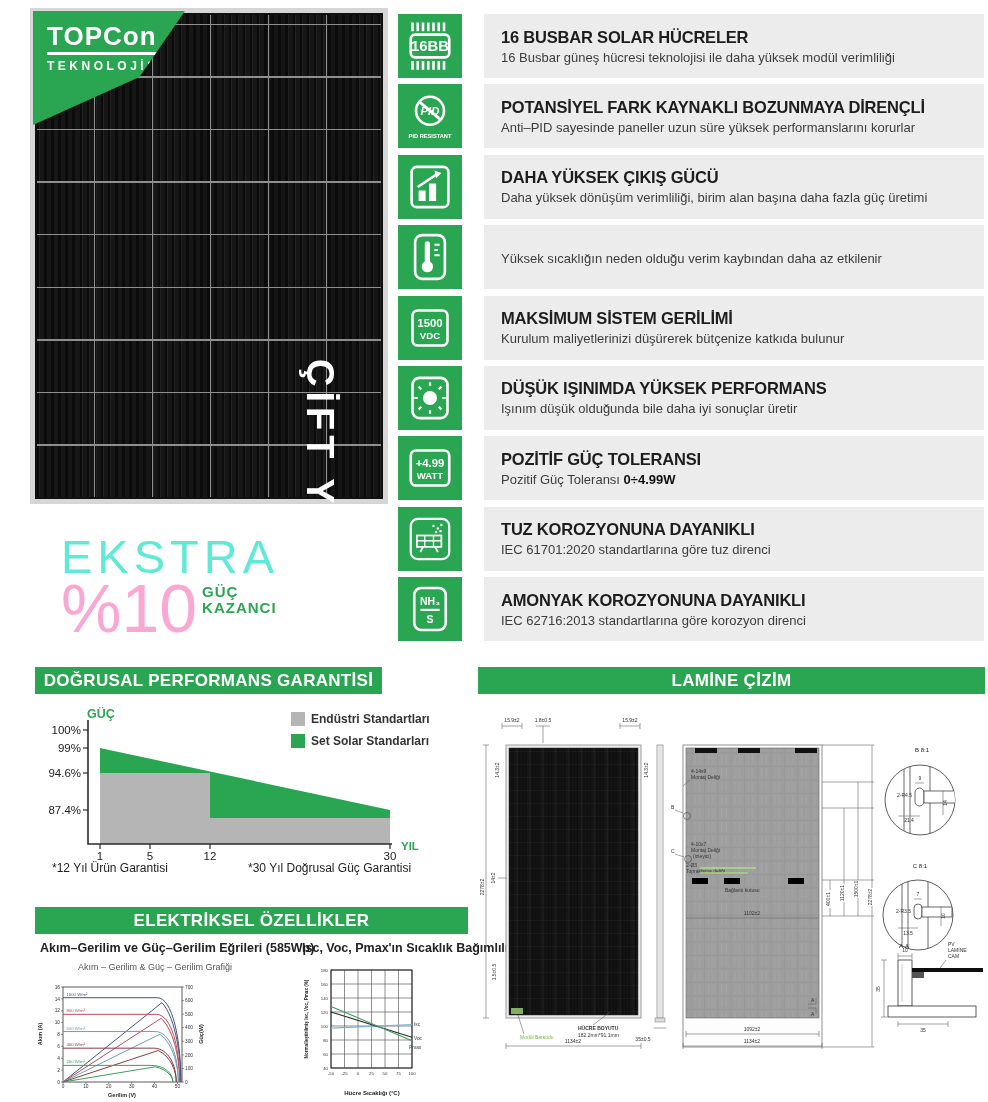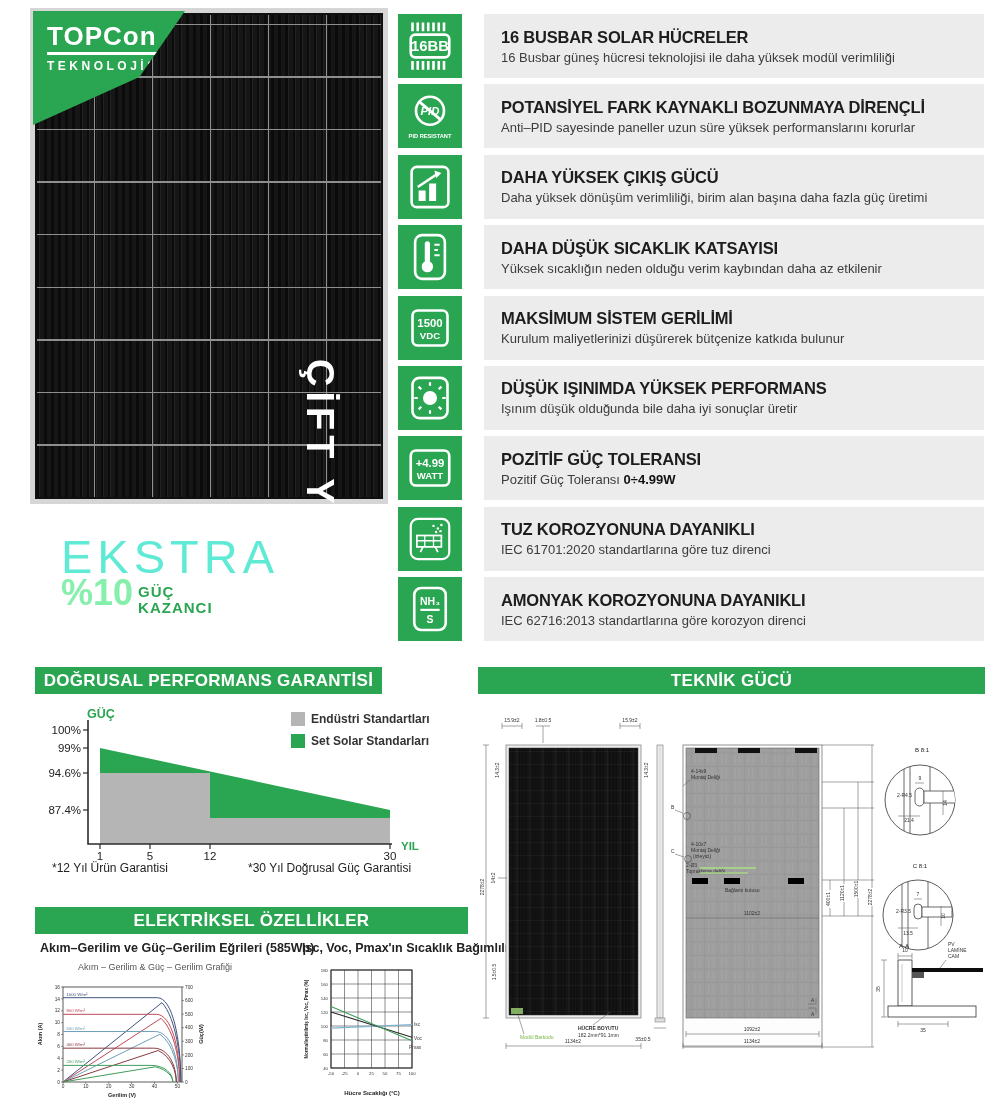--- a/index.html
+++ b/index.html
@@ -10,21 +10,21 @@
   .cells{position:absolute;inset:2px;background-color:#121212;background-image:
     repeating-linear-gradient(0deg, transparent 0 51.2px, #8f8f8f 51.2px 52.6px),
     repeating-linear-gradient(90deg, transparent 0 56.6px, #8f8f8f 56.6px 58px),
     repeating-linear-gradient(90deg, #0b0b0b 0 2.4px, #222 2.4px 3px, #161616 3px 7.1px);}
   .topcon{position:absolute;left:-2px;top:-2px;width:152px;height:114px;background:#2aa551;clip-path:polygon(0 0,100% 0,70% 58%,0 100%);padding:12px 0 0 14px;box-sizing:border-box;z-index:3;}
   .topcon .t1{color:#fff;font-weight:bold;font-size:26px;letter-spacing:1px;line-height:1;display:inline-block;border-bottom:3px solid #fff;padding-bottom:3px;}
   .topcon .t2{color:#fff;font-size:12px;font-weight:bold;letter-spacing:3.5px;margin-top:4px;}
   .ekstra{position:absolute;left:26px;top:520px;z-index:2;}
   .ekstra .w{color:#5eead4;font-size:47px;font-weight:normal;letter-spacing:5px;line-height:1;}
   .ekstra .row{display:flex;align-items:flex-start;margin-top:-4px;}
-  .ekstra .pct{color:#86efac;font-size:36px;font-weight:bold;line-height:0.95;}
+  .ekstra .pct{color:#f9a8d4;font-size:68px;font-weight:normal;line-height:0.95;}
   .ekstra .gain{display:flex;flex-direction:column;color:#2aa551;font-weight:bold;font-size:15px;line-height:1.05;margin-left:5px;margin-top:8px;letter-spacing:1px;}
   .bifacial{position:absolute;right:44px;top:346px;height:282px;color:#fff;font-size:38px;font-weight:bold;writing-mode:vertical-rl;text-orientation:sideways;letter-spacing:5px;line-height:1;z-index:2;}
 
   
   .features{position:absolute;left:398px;top:14px;width:586px;}
   .feat{display:flex;height:64px;margin-bottom:6.4px;}
   .fic{flex:0 0 64px;width:64px;height:64px;background:#2aa551;display:flex;align-items:center;justify-content:center;}
   .fbody{flex:1;background:#ececec;margin-left:22px;display:flex;flex-direction:column;justify-content:center;padding-left:17px;}
   .ft{font-size:16.5px;font-weight:bold;color:#1d1d1d;letter-spacing:-0.2px;}
   .fd{font-size:13px;color:#3c3c3c;margin-top:3px;}
@@ -134,21 +134,20 @@
           <svg width="56" height="56" viewBox="0 0 64 64">
             <g>
               <rect x="15" y="7" width="34" height="50" rx="8" fill="none" stroke="#fff" stroke-width="3" stroke-linecap="round"></rect>
               <circle cx="29" cy="43" r="6.5" fill="#fff"></circle>
               <rect x="26" y="14" width="6" height="28" rx="3" fill="#fff"></rect>
               <path d="M37 18h6M37 24h4M37 30h6" stroke="#fff" stroke-width="2.5"></path>
             </g>
           </svg>
         </div>
         <div class="fbody">
-          <div class="ft">DAHA DÜŞÜK SICAKLIK KATSAYISI</div>
           <div class="fd"><span>Yüksek sıcaklığın neden olduğu verim kaybından daha az etkilenir</span><b></b></div>
         </div>
       </div>
       <div class="feat">
         <div class="fic">
           <svg width="56" height="56" viewBox="0 0 64 64">
             <g>
               <rect x="12" y="12" width="40" height="40" rx="6" fill="none" stroke="#fff" stroke-width="3" stroke-linecap="round"></rect>
               <text x="32" y="31" text-anchor="middle" font-size="13" font-weight="bold" fill="#fff">1500</text>
               <text x="32" y="45" text-anchor="middle" font-size="11" font-weight="bold" fill="#fff">VDC</text>
@@ -226,21 +225,21 @@
           <div class="ft">AMONYAK KOROZYONUNA DAYANIKLI</div>
           <div class="fd"><span>IEC 62716:2013 standartlarına göre korozyon direnci</span><b></b></div>
         </div>
       </div>
     </div>
 
   <div class="sec-header" id="hdr-perf">
       <span>DOĞRUSAL PERFORMANS GARANTİSİ</span>
     </div>
   <div class="sec-header" id="hdr-tech">
-      <span>TEKNİK GÜCÜ</span>
+      <span>LAMİNE ÇİZİM</span>
     </div>
   <div class="sec-header" id="hdr-elek">
       <span>ELEKTRİKSEL ÖZELLİKLER</span>
     </div>
 
   <svg class="csvg" id="perf-svg" viewBox="0 0 433 205">
       <polygon points="65,75 175,75 175,120 355,120 355,146 65,146" fill="#b5b5b5"></polygon>
       <polygon points="65,50 355,112 355,120 175,120 175,75 65,75" fill="#2aa551"></polygon>
       <path d="M53 22 V146 H357" stroke="#2b2b2b" stroke-width="1.6" fill="none"></path>
       <text x="66" y="20" text-anchor="middle" font-size="12.5" font-weight="bold" fill="#2aa551">GÜÇ</text>

